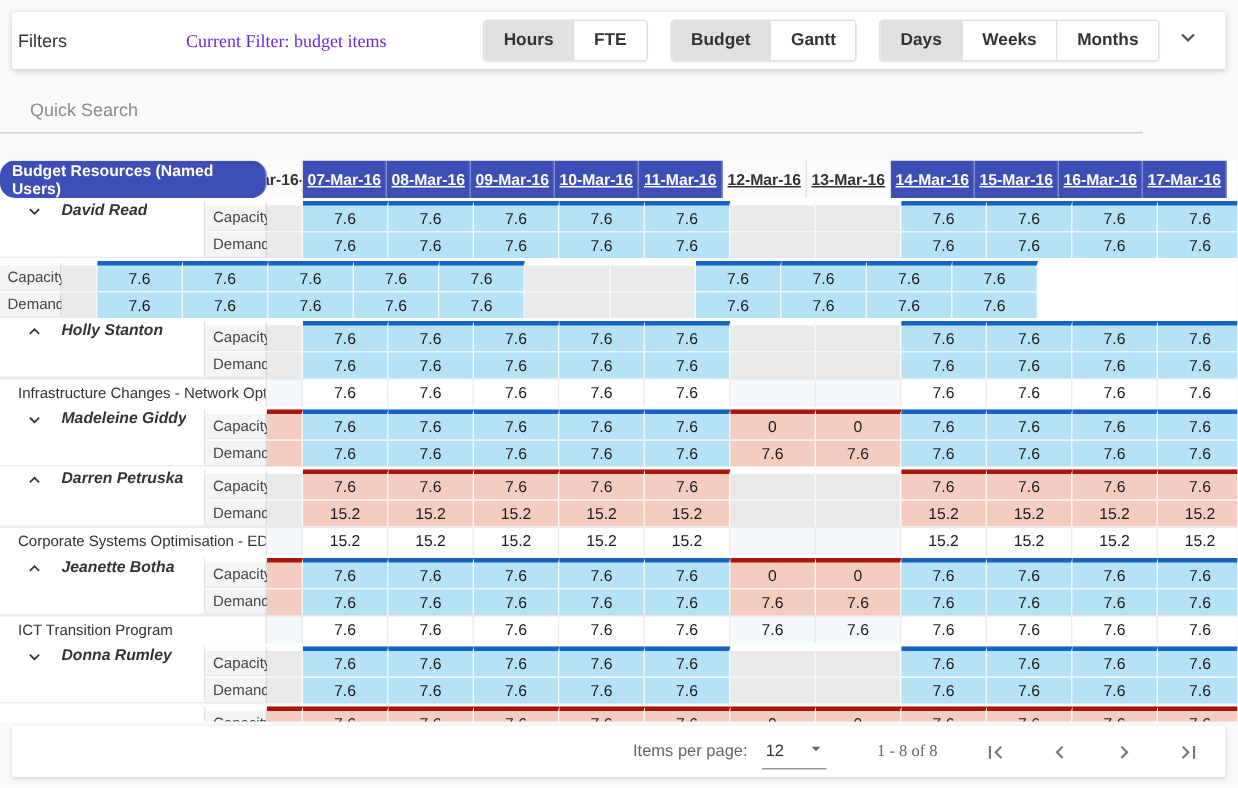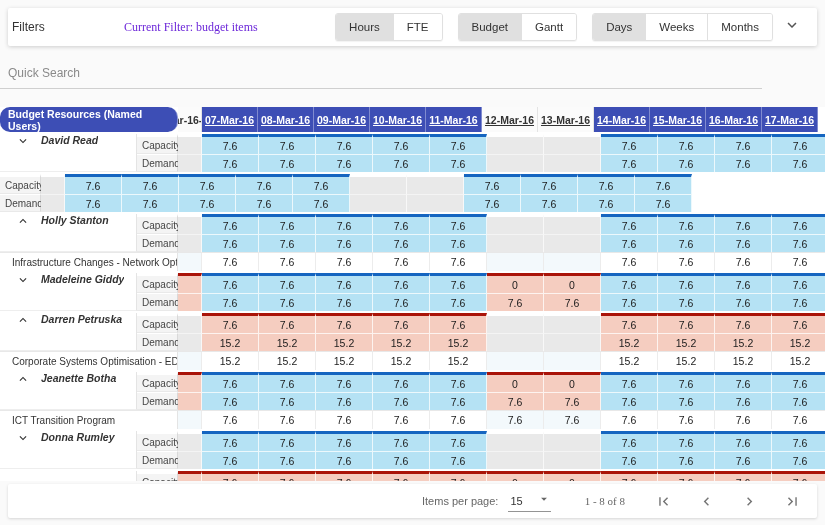--- a/index.html
+++ b/index.html
@@ -9,28 +9,28 @@
   
   .toolbar { position:absolute; left:8px; right:8px; top:8px; height:38px; background:#fff;
              border-radius:2px; box-shadow:0 1px 4px rgba(0,0,0,.18);
              display:flex; align-items:center; z-index:3; }
   .filters-label { margin-left:4px; width:112px; font-size:12px; color:#333; }
   .current-filter { flex:1; font-size:12px; color:#6d28d9;font-family:Liberation Serif, serif; }
   .toggles { display:flex; align-items:center; gap:15px; margin-right:10px; }
   .btn-group { display:flex; border:1px solid #e0e0e0; border-radius:3px; overflow:hidden; background:#fff;
                box-shadow:0 1px 1px rgba(0,0,0,.05); }
   .btn { padding:7px 13px; font-size:11.5px; color:#333; border-right:1px solid #e0e0e0; cursor:pointer;
-         background:#fff; white-space:nowrap; }
+         background:#fff; white-space:nowrap;font-weight:bold; }
   .btn:last-child { border-right:none; }
   .btn.sel { background:#e0e0e0; }
   .toolbar-chevron { margin-right:16px; display:flex; align-items:center; cursor:pointer; }
 
   
   .search-row { position:absolute; top:57px; left:0; width:762px; height:32px;
-                border-bottom:1px solid #cfcfcf; }
+                border-bottom:1px solid #cfcfcf;padding-left:12px; }
   .search-input { width:100%; height:100%; border:none; outline:none; background:transparent;
                   font-size:12px; color:#555; padding-left:8px; font-family:inherit; }
   .search-input::placeholder { color:#8a8a8a; opacity:1; }
 
   
   .grid { position:absolute; top:107px; left:0; width:825px; height:374px; overflow:hidden; background:#fff; }
   .grid-header-row { display:flex; height:25px; }
   .corner { width:178px; flex:none; background:var(--header_bg); color:#fff; font-weight:bold;
             font-size:10.5px; display:flex; align-items:center; padding-left:8px;
             border-right:1px solid rgba(255,255,255,.4);border-radius:10px; }
@@ -487,21 +487,21 @@
             <div class="cell cd over">7.6</div>
           </div>
         </div>
       </div>
     </div>
 </div>
 
 <div class="footer">
   <span class="ipp-label">Items per page:</span>
   <span class="ipp-select">
-    <span class="ipp-value">15</span>
+    <span class="ipp-value">12</span>
     <span>
       <svg width="14" height="14" viewBox="0 0 24 24">
           <path d="M7 10l5 5 5-5z" fill="#666"></path>
         </svg>
     </span>
   </span>
   <span class="range-label">1 - 8 of 8</span>
   <span class="pager">
     <span>
       <svg width="17" height="17" viewBox="0 0 24 24">

